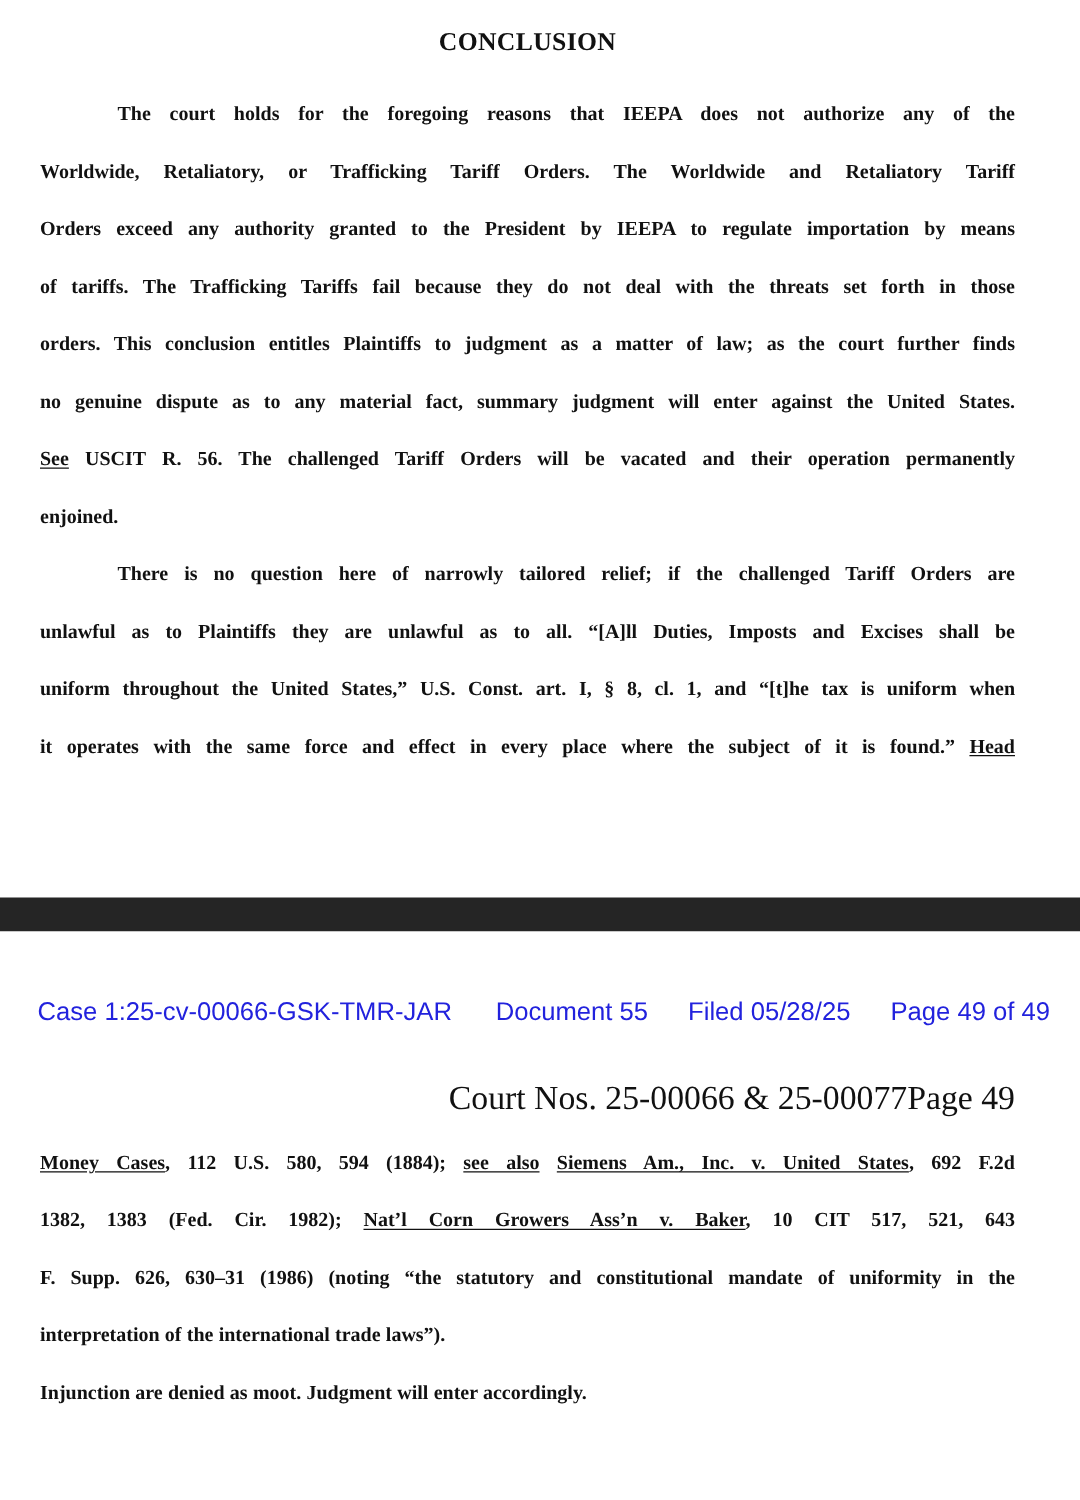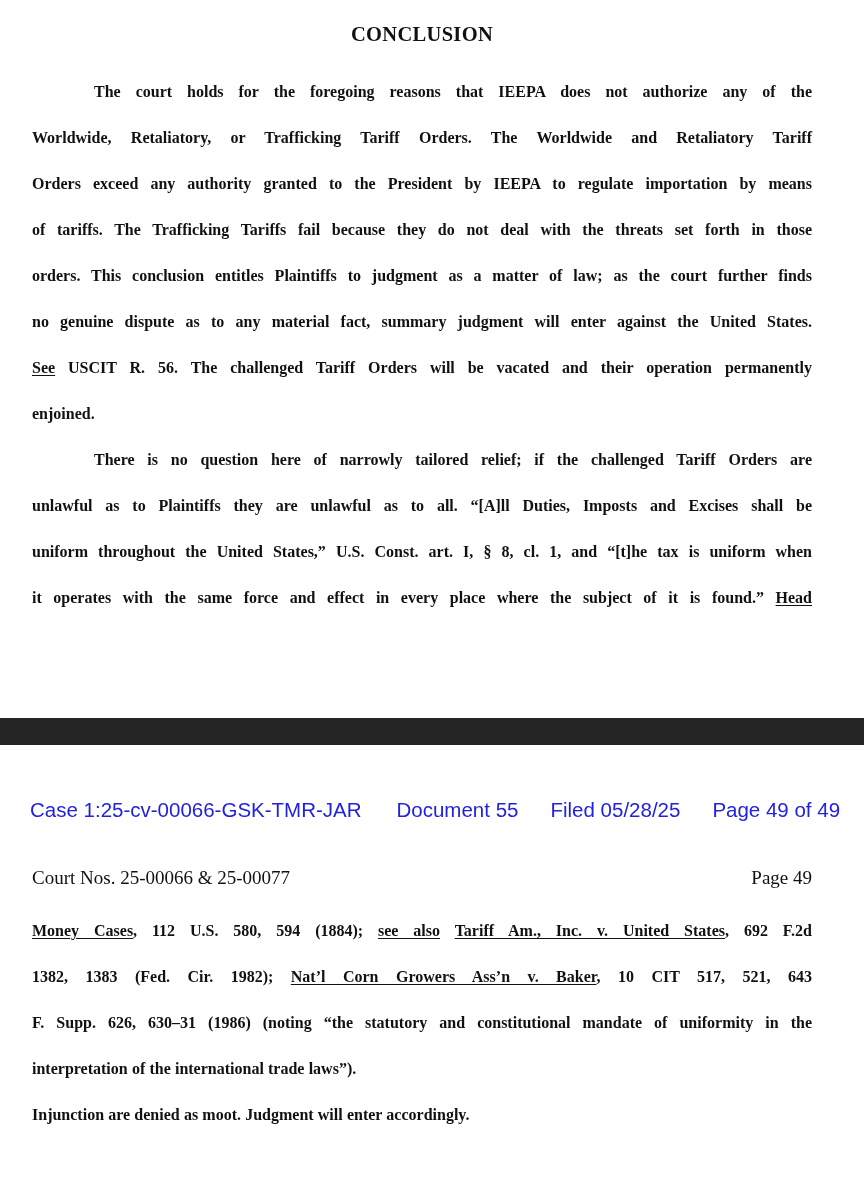--- a/index.html
+++ b/index.html
@@ -111,24 +111,24 @@
 
   
   #page-lower {
     top: 846px;
     height: 354px;
     padding: 0 52px 0 32px;
     box-sizing: border-box;
   }
 
   .running-header {
-    font-size: 19px;
+    font-size: 27px;
     line-height: 32px;
     display: flex;
-    justify-content: space-between;
+    justify-content: flex-end;
     align-items: baseline;
   }
   .running-header .rh-left { text-align: left; }
   .running-header .rh-right { text-align: right; padding-right: 0px; }
 
   .lower-body {
     margin-top: 14px;
   }
 </style>
 </head>
@@ -165,21 +165,21 @@
 </div>
 
 <div class="page" id="page-lower">
 
   <div class="running-header">
     <span class="rh-left">Court Nos. 25-00066 &amp; 25-00077</span>
     <span class="rh-right">Page 49</span>
   </div>
 
   <p class="body-text lower-body">
-    <span class="jline"><span class="u">Money Cases</span><span>, 112 U.S. 580, 594 (1884); </span><span class="u">see also</span><span> </span><span class="u">Tariff Am., Inc. v. United States</span><span>, 692 F.2d</span></span>
+    <span class="jline"><span class="u">Money Cases</span><span>, 112 U.S. 580, 594 (1884); </span><span class="u">see also</span><span> </span><span class="u">Siemens Am., Inc. v. United States</span><span>, 692 F.2d</span></span>
     <span class="jline"><span>1382,  1383  (Fed.  Cir.  1982); </span><span class="u">Nat’l  Corn  Growers  Ass’n  v.  Baker</span><span>,  10  CIT  517,  521,  643</span></span>
     <span class="jline">F. Supp. 626, 630–31 (1986) (noting “the statutory and constitutional mandate of uniformity in the</span>
     <span class="jline natural">interpretation of the international trade laws”).</span>
   </p>
 
   <p class="body-text">
     <span class="jline natural">Injunction are denied as moot.  Judgment will enter accordingly.</span>
   </p>
 
 </div>

